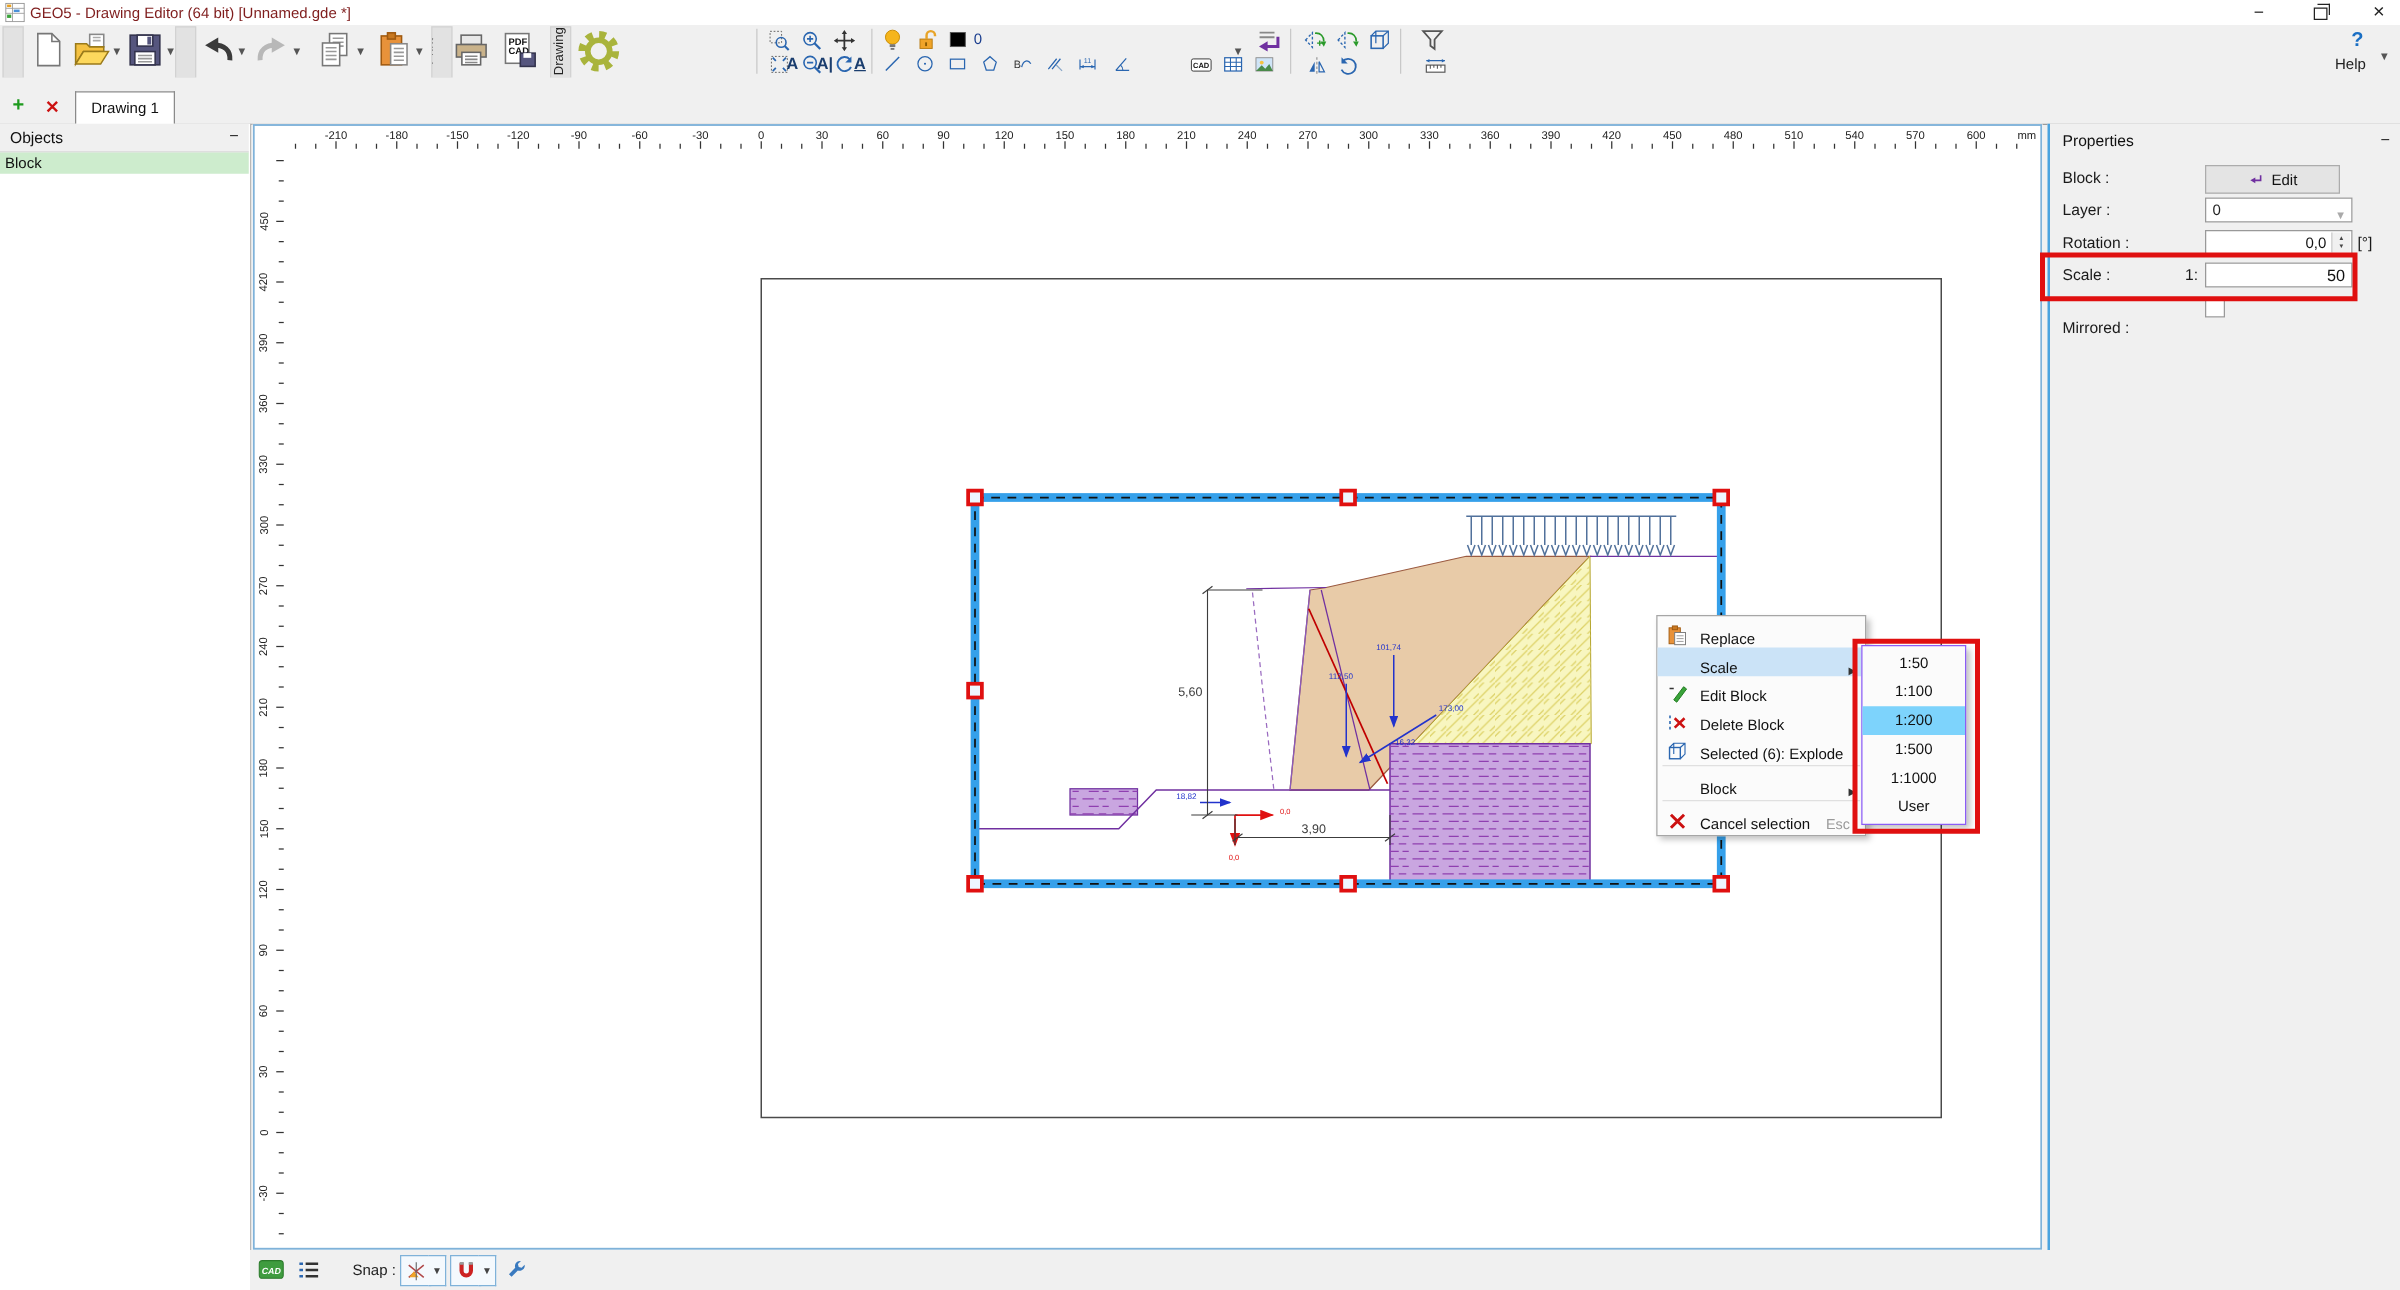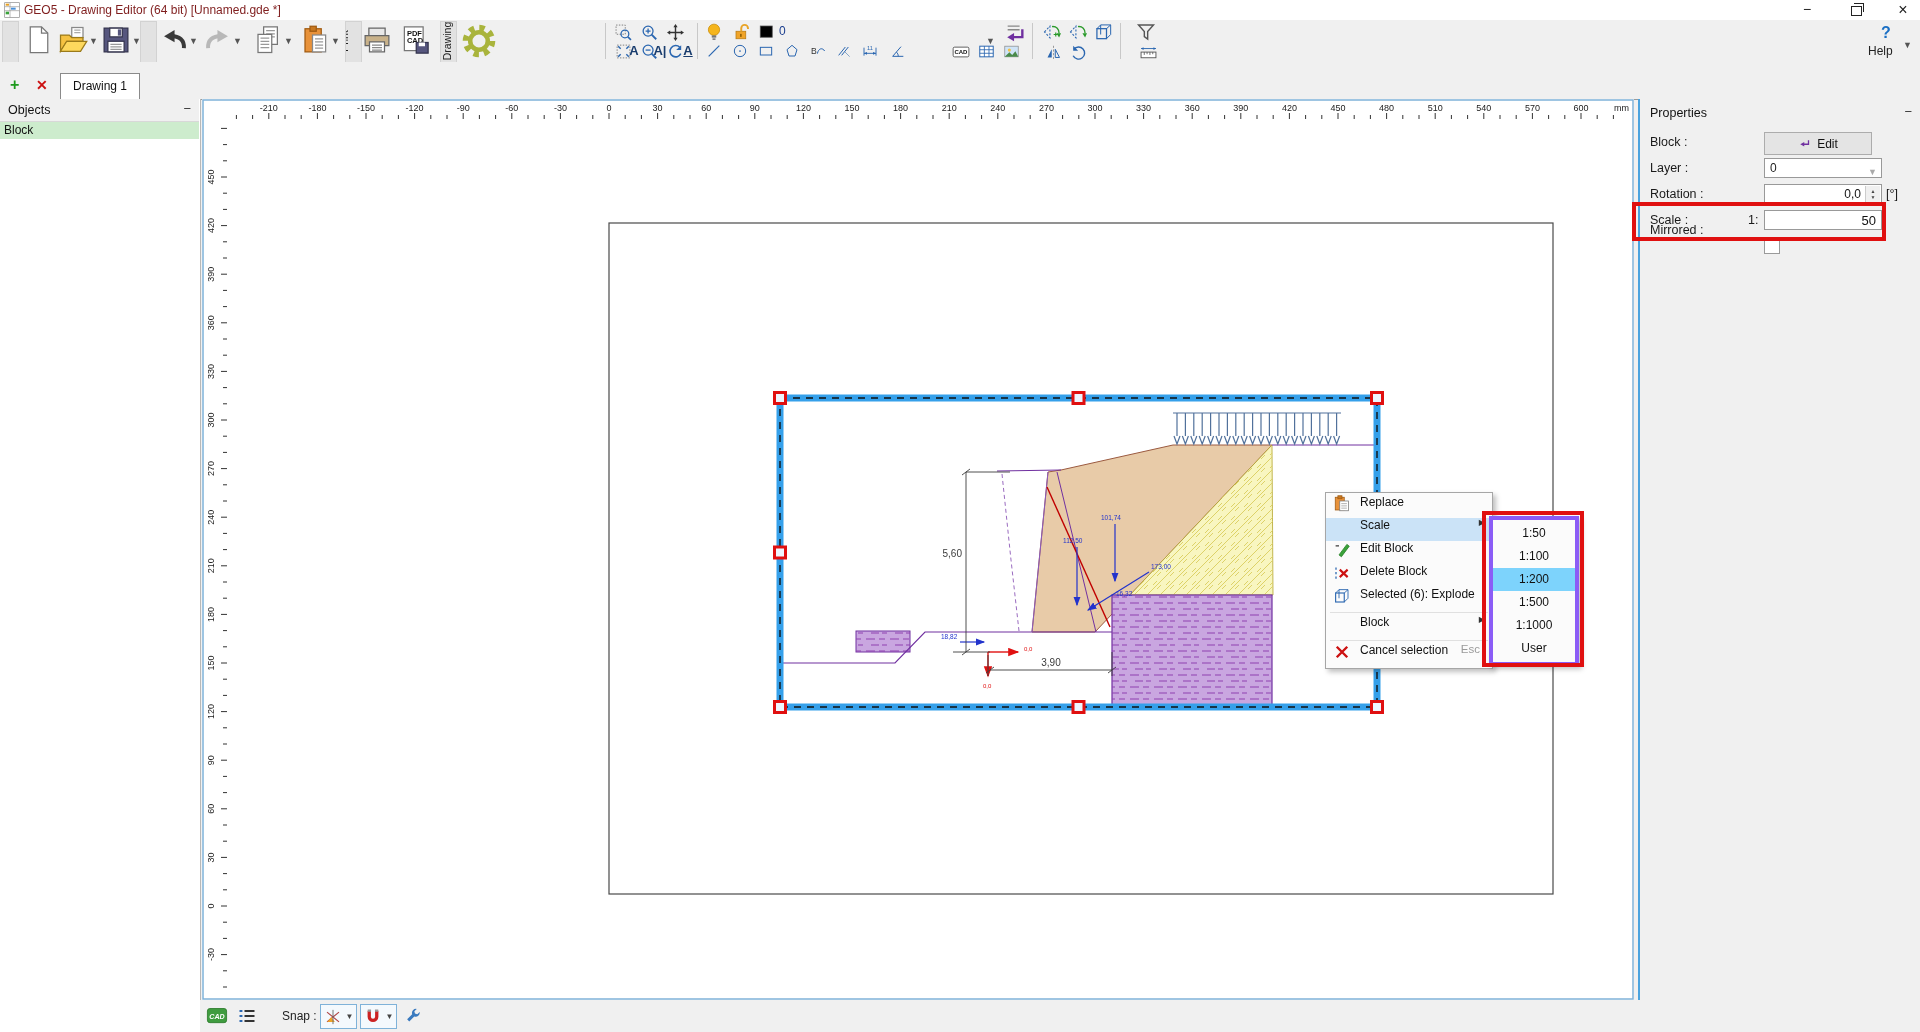--- a/index.html
+++ b/index.html
@@ -53,27 +53,27 @@
   .pinput{left:124px;width:118px;height:20px;background:#fff;border:1px solid #999;box-sizing:border-box;font-size:13px;text-align:right;padding:2px 5px 0 0}
   .pcheck{left:124px;width:14px;height:14px;background:#fff;border:1px solid #9a9a9a}
   
   #statusbar{left:200px;top:1000px;width:1720px;height:32px;background:#f0f0f0}
   #statusbar .lbl{font-size:12px;color:#222}
   .sbtn{top:4px;width:23px;height:23px;border:1px solid #7fb2d9;background:#f4f9fd;display:flex;align-items:center;justify-content:center}
   .sdd{top:4px;width:13px;height:23px;border:1px solid #7fb2d9;border-left:none;background:#f4f9fd;font-size:8px;color:#444;display:flex;align-items:center;justify-content:center}
   
   #cmenu{left:1325px;top:492px;width:166px;background:#fbfbfb;border:1px solid #a6a6a6;
          box-shadow:3px 3px 5px rgba(0,0,0,.25);padding:2px 0;z-index:30}
-  .mi{height:23px;display:flex;align-items:flex-start;font-size:12px;color:#111;padding:0 6px;position:relative}
+  .mi{height:23px;display:flex;align-items:flex-end;font-size:12px;color:#111;padding:0 6px;position:relative}
   .mi.hl{background:#cbe3f7}
   .mi .mic{width:20px;height:18px;margin-right:8px;display:flex;align-items:center;justify-content:center;flex:none}
   .mi .sub{position:absolute;right:7px;font-size:8px;color:#333}
   .mi .sc{margin-left:auto;padding-right:6px;color:#9a9a9a;font-size:11.5px}
   .msep{height:1px;background:#e0e0e0;margin:2px 4px}
-  #smenu{left:1489px;top:516px;width:82px;background:#fbfbfb;border:4px solid #8b5cf6;
+  #smenu{left:1489px;top:516px;width:82px;background:#fbfbfb;border:1px solid #8b5cf6;
          box-shadow:3px 3px 5px rgba(0,0,0,.25);padding:2px 0;z-index:31}
   .smi{height:23px;font-size:12px;color:#111;text-align:center;line-height:23px}
   .smi.hl{background:#7dd3fc}
   .redbox{border:4px solid #e01010;z-index:40;pointer-events:none}
   svg text{font-family:"Liberation Sans",sans-serif}
 </style>
 </head>
 <body>
 
 <div id="titlebar" class="a">
@@ -746,21 +746,21 @@
     <span class="v">0,0</span>
     <span class="spinbtns">
         <span>▲</span>
         <span>▼</span>
       </span>
   </div>
   <span class="a prow-label" style="left:246px;top:88px">[°]</span>
   <span class="a prow-label" style="left:10px;top:114px">Scale :</span>
   <span class="a prow-label" style="left:108px;top:114px">1:</span>
   <div class="a pinput" style="top:111px">50</div>
-  <span class="a prow-label" style="left:10px;top:124px">Mirrored :</span>
+  <span class="a prow-label" style="left:10px;top:156px">Mirrored :</span>
   <div class="a pcheck" style="top:139px"></div>
 </div>
 
 <div id="statusbar" class="a">
   <span class="a" style="left:4px;top:6px;width:26px;height:20px"><svg width="100%" height="100%" viewBox="0 0 24 24" xmlns="http://www.w3.org/2000/svg">
         <rect x="0.5" y="3" width="23" height="17" rx="3" fill="#3f9c3f" stroke="#2a7a2a"></rect>
         <text x="2.8" y="15.5" font-size="8.5" font-weight="bold" font-style="italic" fill="#fff">CAD</text>
       </svg></span>
   <span class="a" style="left:36px;top:6px;width:22px;height:20px"><svg width="100%" height="100%" viewBox="0 0 24 24" xmlns="http://www.w3.org/2000/svg">
         <path d="M3 6h3.5M3 12h3.5M3 18h3.5" stroke="#2a66b0" stroke-width="2.2"></path>

